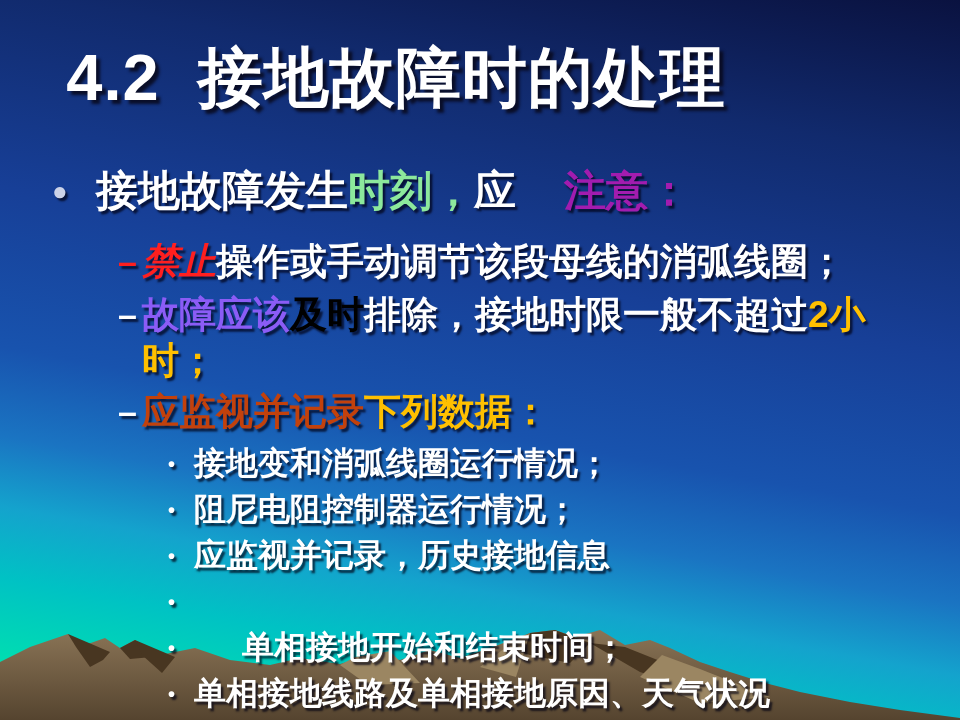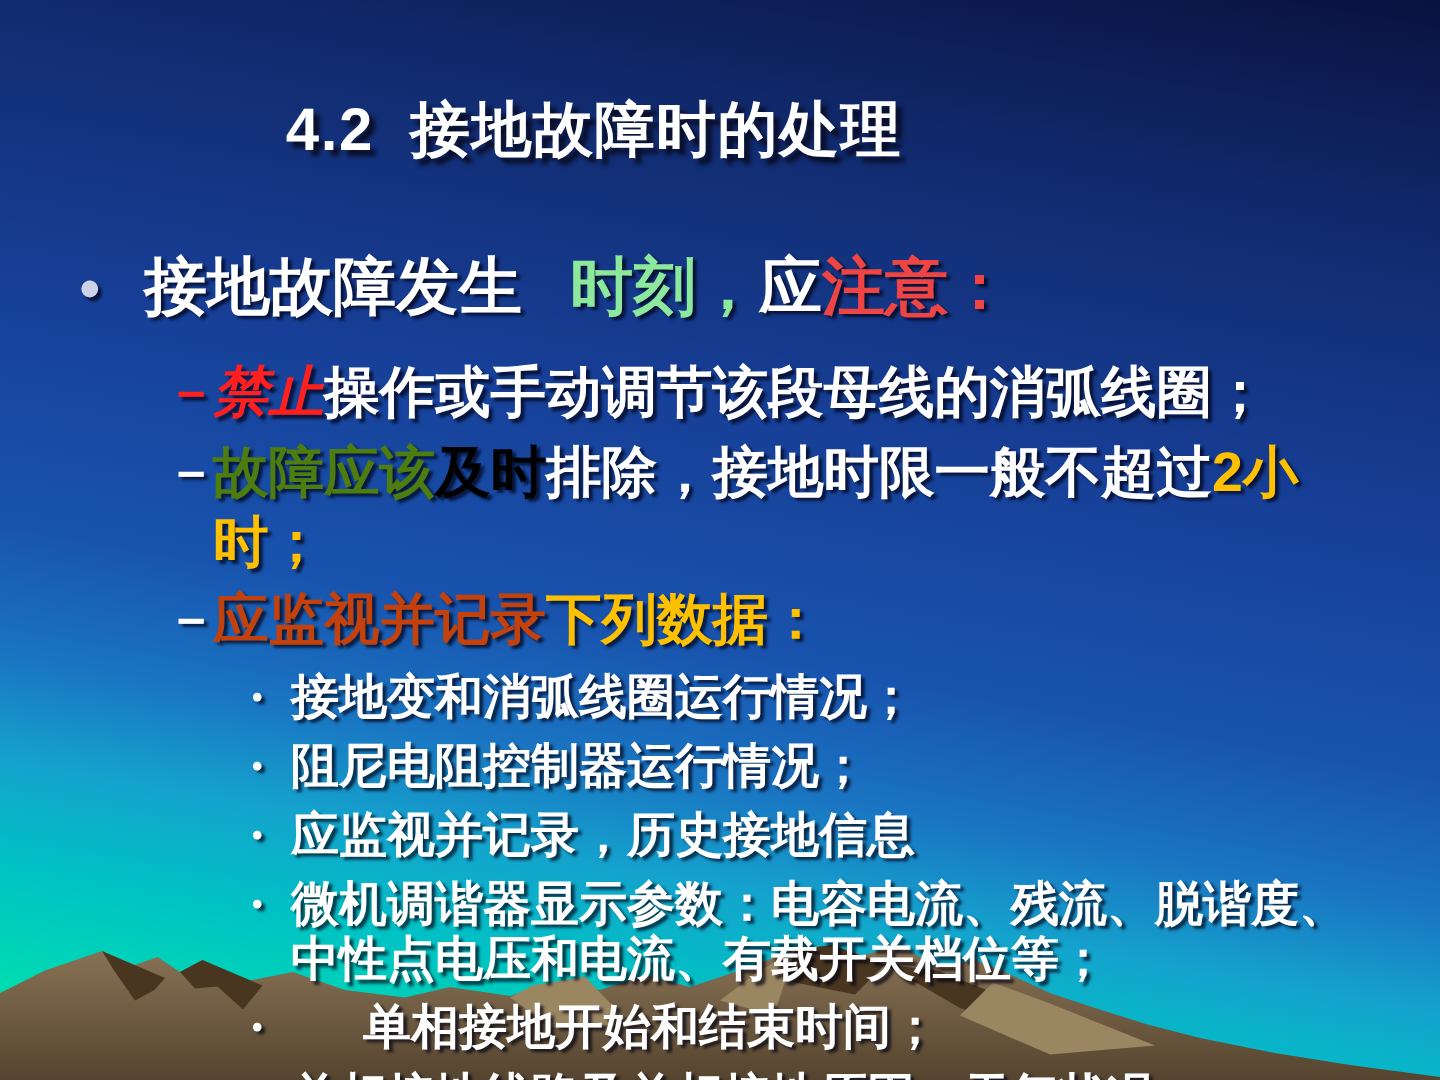--- a/index.html
+++ b/index.html
@@ -13,22 +13,22 @@
       #173f97 40%,
       #1853ae 58%,
       #1a74c2 68%,
       #14a3cd 76%,
       #00c2c4 84%,
       #00dcb2 93%,
       #04e6a6 100%);
   }
   .mountains{position:absolute;left:0;bottom:0;width:960px;height:135px;}
   .title{
-    position:absolute;top:59px;left:0;width:792px;
-    text-align:center;font-size:40px;letter-spacing:1px;
+    position:absolute;top:34px;left:0;width:792px;
+    text-align:center;font-size:65px;letter-spacing:1px;
     color:#ffffff;white-space:pre;
     text-shadow:4px 4px 3px rgba(8,8,26,.85);
   }
   .content{position:absolute;top:166px;left:48px;width:876px;}
   .row{display:flex;align-items:flex-start;
        text-shadow:2.5px 2.5px 2px rgba(0,0,18,.7);}
   .row .txt{flex:1;}
   .l1{font-size:42px;line-height:50px;margin-bottom:24px;}
   .l1 .marker{width:44px;font-size:26px;padding-left:4px;}
   .l2{font-size:37px;line-height:43px;margin-left:70px;}
@@ -62,31 +62,31 @@
   <polygon fill="#9b8662" points="355,72 390,66 420,98 368,100 340,80"></polygon>
   <polygon fill="#9b8662" points="662,70 700,84 770,112 700,118 640,92"></polygon>
 </svg>
 
 <div class="title">4.2  接地故障时的处理</div>
 
 <div class="content">
 
   <div class="row l1">
     <span class="marker" style="color: rgb(204, 211, 232);">●</span>
-    <span class="txt"><span style="color: rgb(255, 255, 255);">接地故障发生</span><span style="color: rgb(140, 232, 156); margin-left: 32px;">时刻，</span><span style="color: rgb(255, 255, 255);">应</span><span style="color: #ef4444;">注意：</span></span>
+    <span class="txt"><span style="color: rgb(255, 255, 255);">接地故障发生</span><span style="color: rgb(140, 232, 156);">时刻，</span><span style="color: rgb(255, 255, 255);">应</span><span style="color: #a21caf; margin-left: 48px;">注意：</span></span>
   </div>
 
   <div class="row l2 m10">
     <span class="marker" style="color: rgb(255, 31, 31);">–</span>
     <span class="txt"><span style="color: rgb(255, 31, 31); font-style: italic;">禁止</span><span style="color: rgb(255, 255, 255);">操作或手动调节该段母线的消弧线圈；</span></span>
   </div>
 
   <div class="row l2 m8">
     <span class="marker" style="color: rgb(255, 255, 255);">–</span>
-    <span class="txt"><span style="color: #4d7c0f; font-family: Liberation Mono, monospace;">故障应该</span><span style="color: #000000;">及时</span><span style="color: rgb(255, 255, 255);">排除，接地时限一般不超过</span><span style="color: rgb(255, 192, 0); margin-top: 40px;">2小</span><br><span style="color: rgb(255, 192, 0);">时；</span></span>
+    <span class="txt"><span style="color: #8b5cf6; font-family: Liberation Mono, monospace;">故障应该</span><span style="color: #000000;">及时</span><span style="color: rgb(255, 255, 255);">排除，接地时限一般不超过</span><span style="color: rgb(255, 192, 0); margin-top: 40px;">2小</span><br><span style="color: rgb(255, 192, 0);">时；</span></span>
   </div>
 
   <div class="row l2 m12">
     <span class="marker" style="color: rgb(255, 255, 255);">–</span>
     <span class="txt"><span style="color: #c2410c;">应监视并记录</span><span style="color: rgb(255, 192, 0);">下列数据：</span></span>
   </div>
 
   <div class="row l3">
     <span class="marker" style="color: rgb(255, 255, 255);">•</span>
     <span class="txt"><span style="color: rgb(255, 255, 255);">接地变和消弧线圈运行情况；</span></span>
@@ -97,21 +97,21 @@
     <span class="txt"><span style="color: rgb(255, 255, 255);">阻尼电阻控制器运行情况；</span></span>
   </div>
 
   <div class="row l3">
     <span class="marker" style="color: rgb(255, 255, 255);">•</span>
     <span class="txt"><span style="color: rgb(255, 255, 255);">应监视并记录，历史接地信息</span></span>
   </div>
 
   <div class="row l3">
     <span class="marker" style="color: rgb(255, 255, 255);">•</span>
-    <span class="txt"><span style="color: rgb(255, 255, 255);">微机调谐器显示参数：电容电流、残流、脱谐度、</span><br><span style="color: rgb(255, 255, 255);">中性点电压和电流、有载开关档位等；</span></span>
+    <span class="txt"><br></span>
   </div>
 
   <div class="row l3">
     <span class="marker" style="color: rgb(255, 255, 255);">•</span>
     <span class="txt"><span style="color: rgb(255, 255, 255); margin-left: 48px;">单相接地开始和结束时间；</span></span>
   </div>
 
   <div class="row l3">
     <span class="marker" style="color: rgb(255, 255, 255);">•</span>
     <span class="txt"><span style="color: rgb(255, 255, 255);">单相接地线路及单相接地原因、天气状况</span></span>

